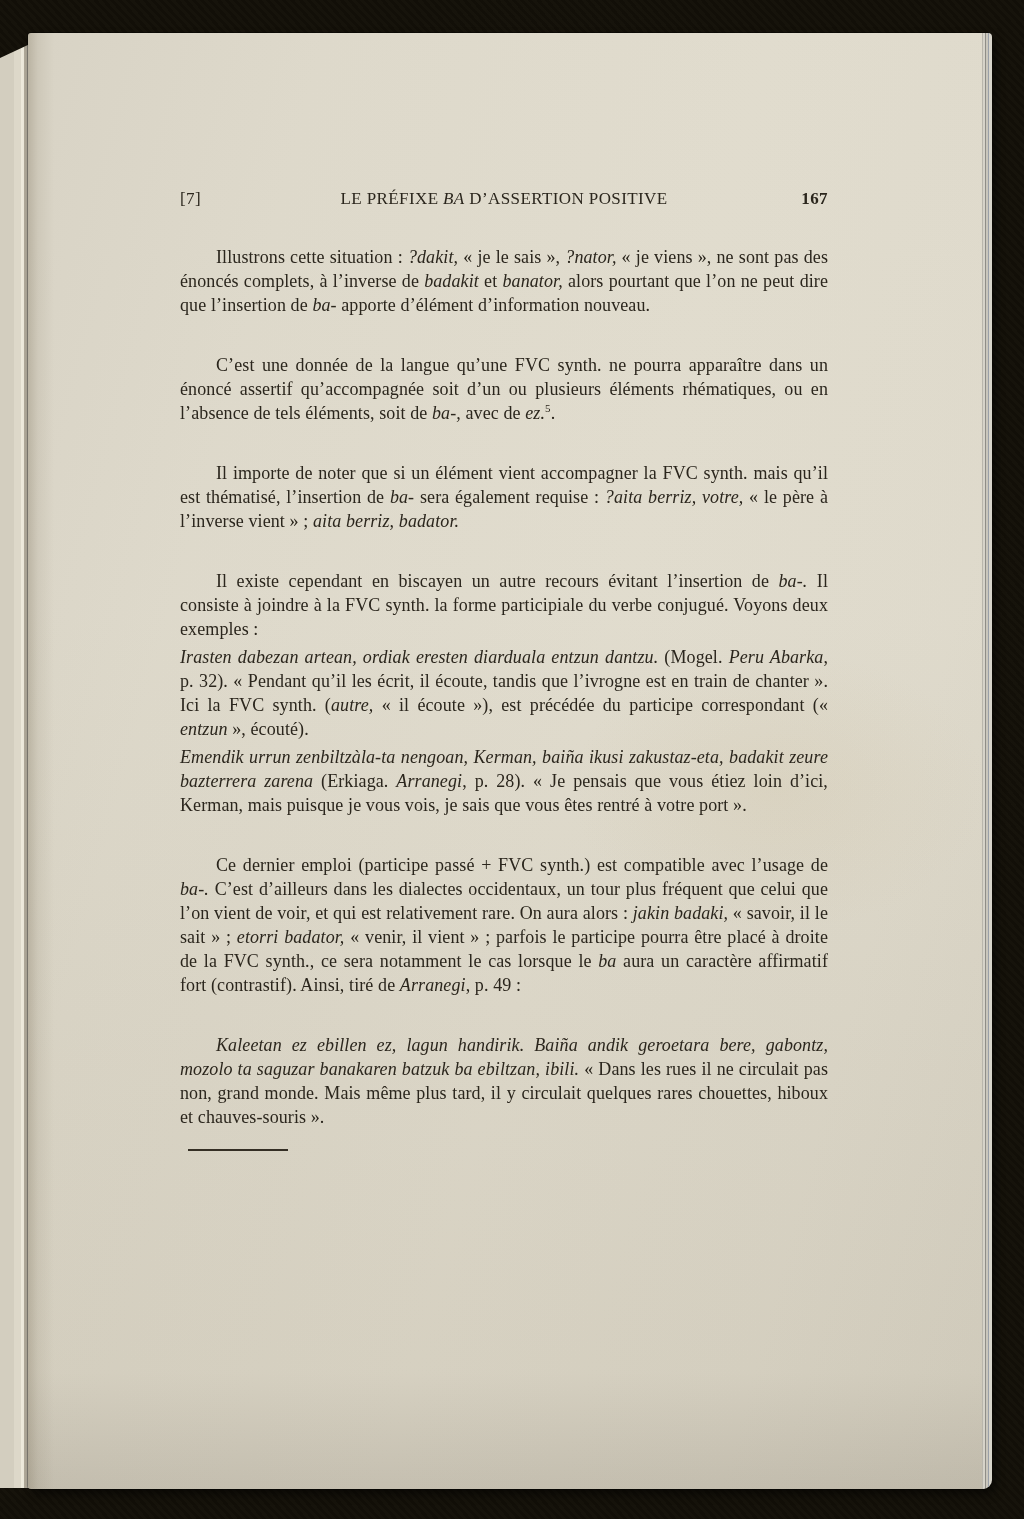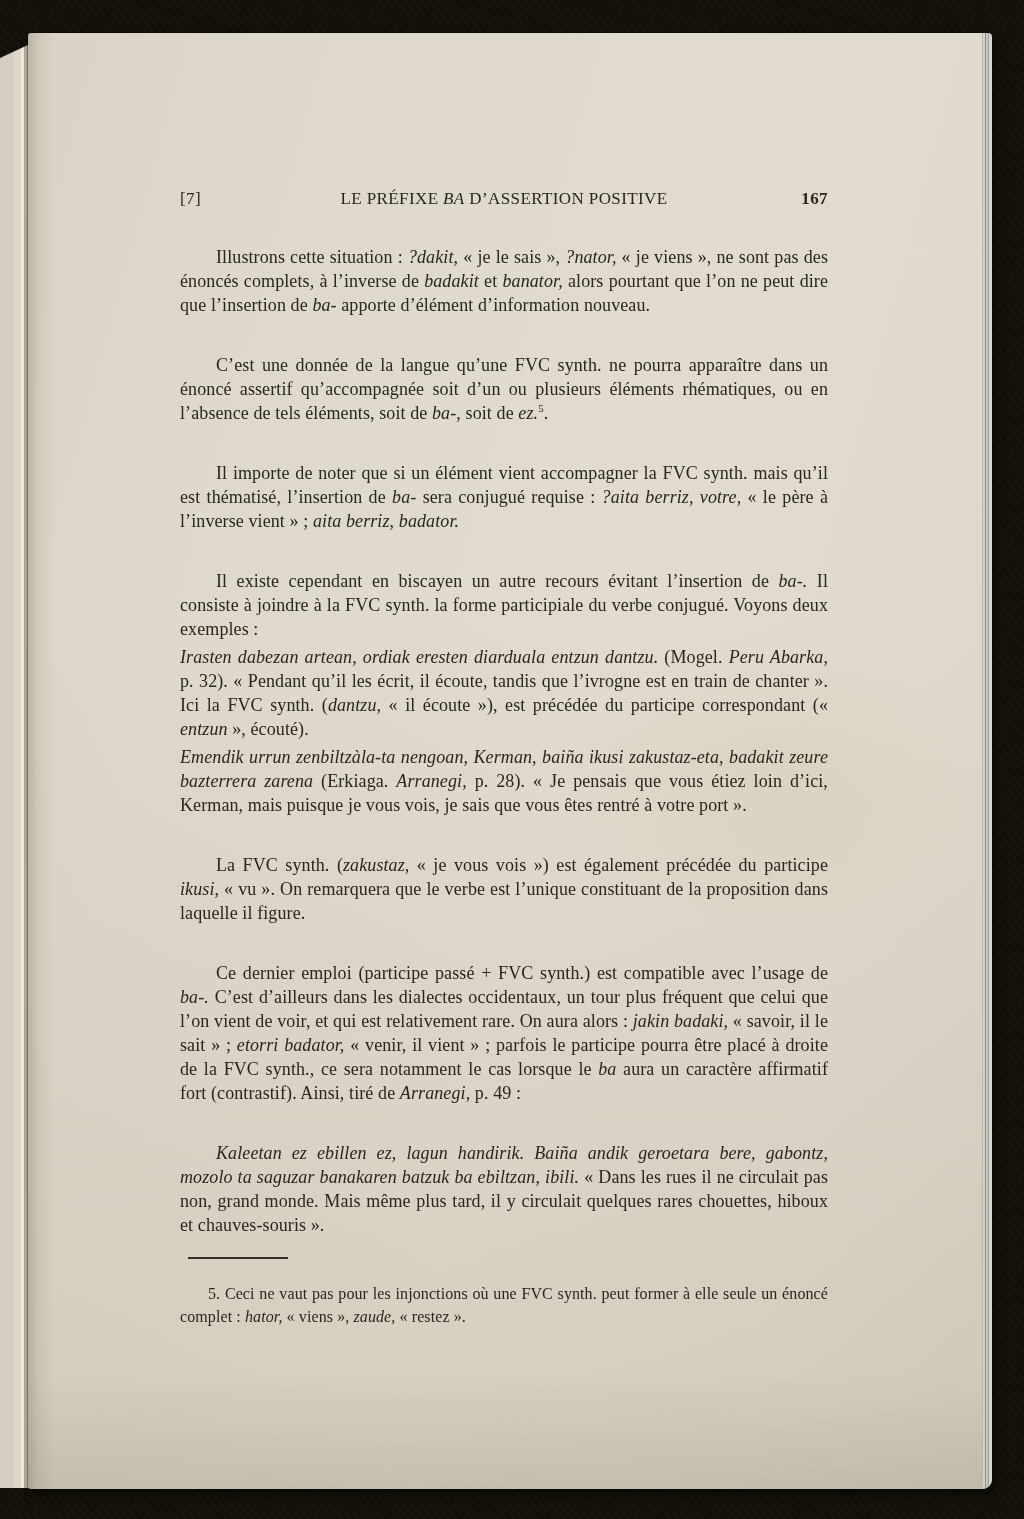--- a/index.html
+++ b/index.html
@@ -124,26 +124,24 @@
   <div class="page">
     <div class="right-edge"></div>
     <div class="text-block">
       <div class="running-header">
         <span class="left">[7]</span>
         <span class="mid" id="running-title"><span>LE PRÉFIXE </span><i>BA</i><span> D’ASSERTION POSITIVE</span></span>
         <span class="right">167</span>
       </div>
       <div class="paras" id="paragraphs">
           <p class="para indent"><span>Illustrons cette situation : </span><i>?dakit,</i><span> « je le sais », </span><i>?nator,</i><span> « je viens », ne sont pas des énoncés complets, à l’inverse de </span><i>badakit</i><span> et </span><i>banator,</i><span> alors pourtant que l’on ne peut dire que l’insertion de </span><i>ba-</i><span> apporte d’élément d’information nouveau.</span></p>
-          <p class="para indent"><span>C’est une donnée de la langue qu’une FVC synth. ne pourra apparaître dans un énoncé assertif qu’accompagnée soit d’un ou plusieurs éléments rhématiques, ou en l’absence de tels éléments, soit de </span><i>ba-,</i><span> soit de </span><i>ez.</i><sup>5</sup><span>.</span></p>
-          <p class="para indent"><span>Il importe de noter que si un élément vient accompagner la FVC synth. mais qu’il est thématisé, l’insertion de </span><i>ba-</i><span> sera conjugué requise : </span><i>?aita berriz, votre,</i><span> « le père à l’inverse vient » ; </span><i>aita berriz, badator.</i></p>
+          <p class="para indent"><span>C’est une donnée de la langue qu’une FVC synth. ne pourra apparaître dans un énoncé assertif qu’accompagnée soit d’un ou plusieurs éléments rhématiques, ou en l’absence de tels éléments, soit de </span><i>ba-,</i><span> avec de </span><i>ez.</i><sup>5</sup><span>.</span></p>
+          <p class="para indent"><span>Il importe de noter que si un élément vient accompagner la FVC synth. mais qu’il est thématisé, l’insertion de </span><i>ba-</i><span> sera également requise : </span><i>?aita berriz, votre,</i><span> « le père à l’inverse vient » ; </span><i>aita berriz, badator.</i></p>
           <p class="para indent"><span>Il existe cependant en biscayen un autre recours évitant l’insertion de </span><i>ba-.</i><span> Il consiste à joindre à la FVC synth. la forme participiale du verbe conjugué. Voyons deux exemples :</span></p>
-          <p class="para"><i>Irasten dabezan artean, ordiak eresten diarduala entzun dantzu.</i><span> (Mogel. </span><i>Peru Abarka</i><span>, p. 32). « Pendant qu’il les écrit, il écoute, tandis que l’ivrogne est en train de chanter ». Ici la FVC synth. (</span><i>dantzu,</i><span> « il écoute »), est précédée du participe correspondant (« </span><i>entzun</i><span> », écouté).</span></p>
+          <p class="para"><i>Irasten dabezan artean, ordiak eresten diarduala entzun dantzu.</i><span> (Mogel. </span><i>Peru Abarka</i><span>, p. 32). « Pendant qu’il les écrit, il écoute, tandis que l’ivrogne est en train de chanter ». Ici la FVC synth. (</span><i>autre,</i><span> « il écoute »), est précédée du participe correspondant (« </span><i>entzun</i><span> », écouté).</span></p>
           <p class="para"><i>Emendik urrun zenbiltzàla-ta nengoan, Kerman, baiña ikusi zakustaz-eta, badakit zeure bazterrera zarena</i><span> (Erkiaga. </span><i>Arranegi</i><span>, p. 28). « Je pensais que vous étiez loin d’ici, Kerman, mais puisque je vous vois, je sais que vous êtes rentré à votre port ».</span></p>
-          <p class="para indent"><span>La FVC synth. (</span><i>zakustaz,</i><span> « je vous vois ») est également précédée du participe </span><i>ikusi,</i><span> « vu ». On remarquera que le verbe est l’unique constituant de la proposition dans laquelle il figure.</span></p>
           <p class="para indent"><span>Ce dernier emploi (participe passé + FVC synth.) est compatible avec l’usage de </span><i>ba-.</i><span> C’est d’ailleurs dans les dialectes occidentaux, un tour plus fréquent que celui que l’on vient de voir, et qui est relativement rare. On aura alors : </span><i>jakin badaki,</i><span> « savoir, il le sait » ; </span><i>etorri badator,</i><span> « venir, il vient » ; parfois le participe pourra être placé à droite de la FVC synth., ce sera notamment le cas lorsque le </span><i>ba</i><span> aura un caractère affirmatif fort (contrastif). Ainsi, tiré de </span><i>Arranegi</i><span>, p. 49 :</span></p>
           <p class="para indent"><i>Kaleetan ez ebillen ez, lagun handirik. Baiña andik geroetara bere, gabontz, mozolo ta saguzar banakaren batzuk ba ebiltzan, ibili.</i><span> « Dans les rues il ne circulait pas non, grand monde. Mais même plus tard, il y circulait quelques rares chouettes, hiboux et chauves-souris ».</span></p>
         </div>
       <hr class="footnote-rule">
-      <div class="footnote" id="footnote"><span>5. Ceci ne vaut pas pour les injonctions où une FVC synth. peut former à elle seule un énoncé complet : </span><i>hator,</i><span> « viens », </span><i>zaude,</i><span> « restez ».</span></div>
     </div>
   </div>
 </div>
 
 </body></html>

